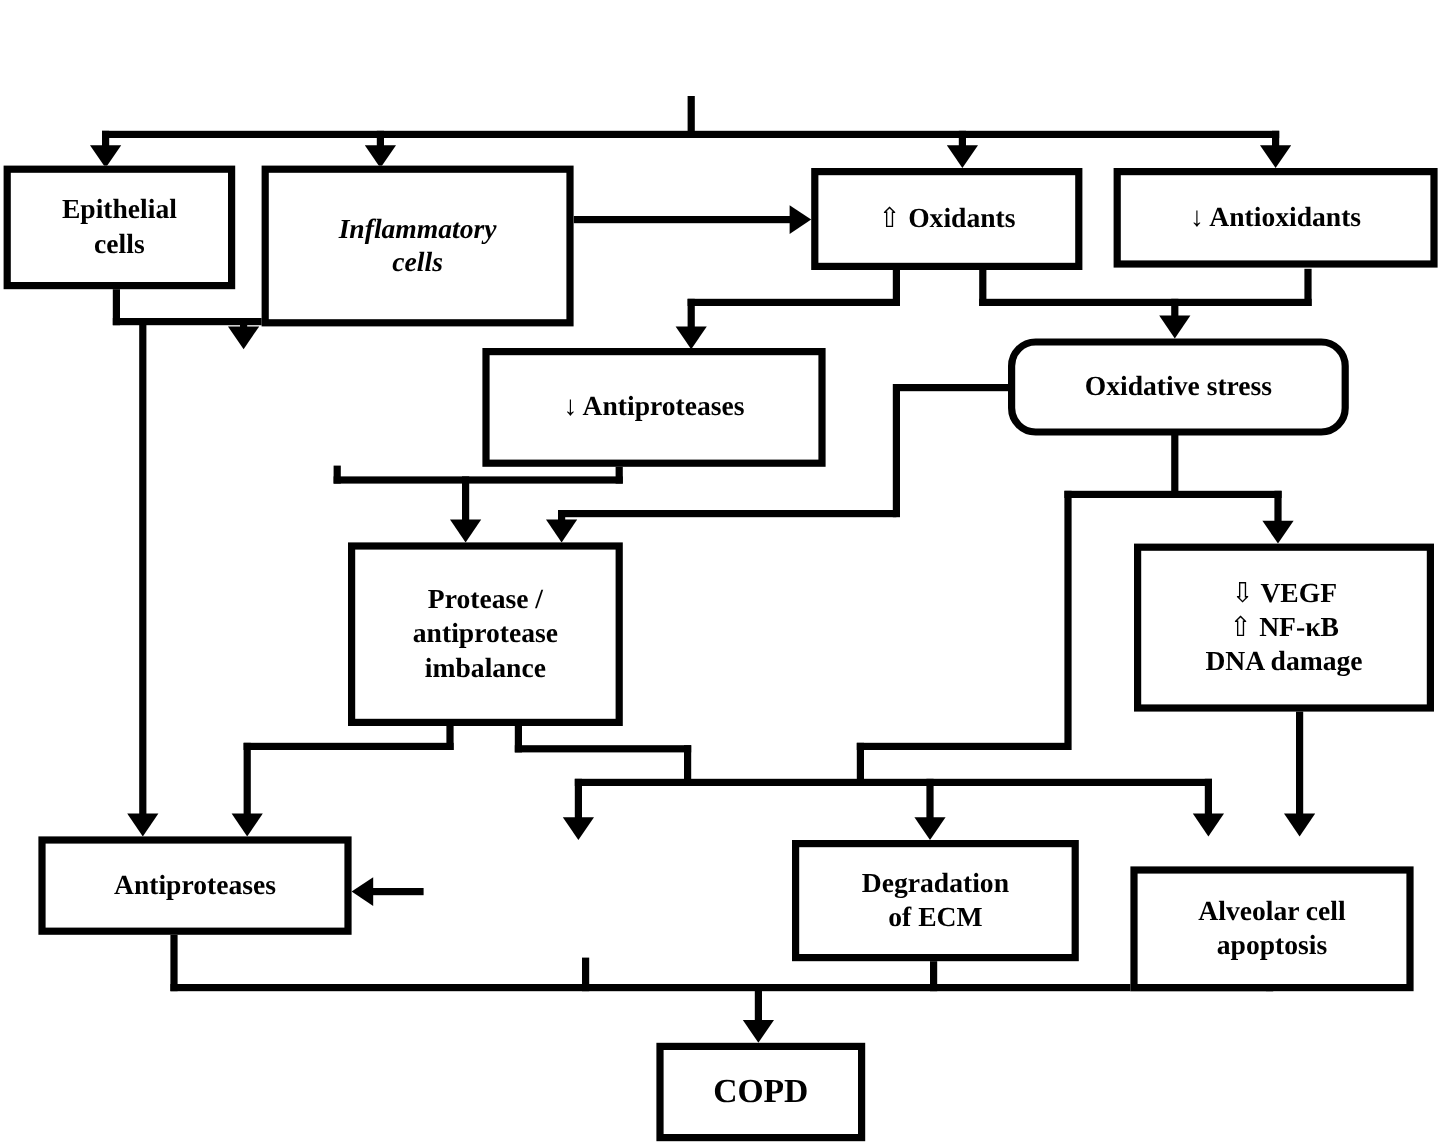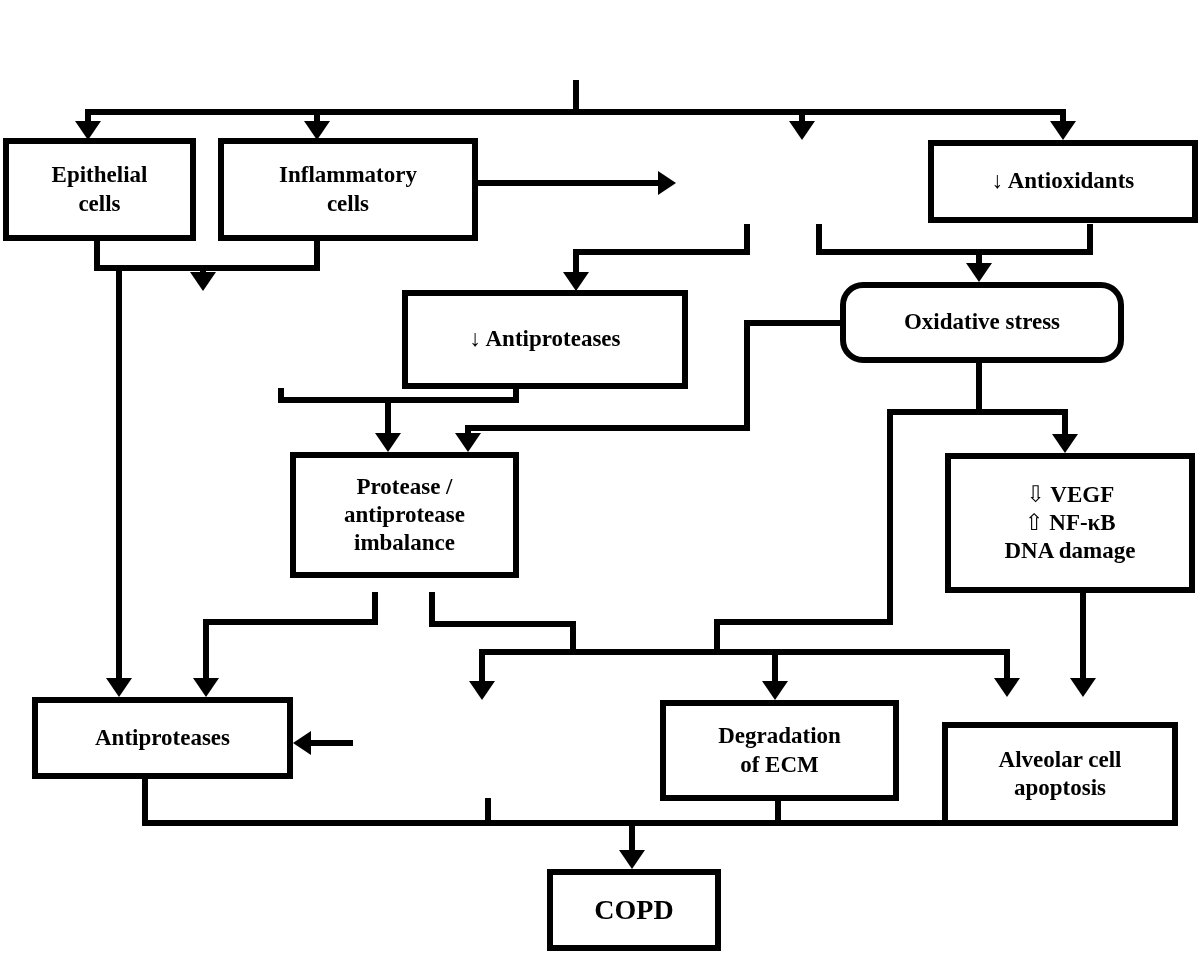--- a/index.html
+++ b/index.html
@@ -21,32 +21,33 @@
 </style>
 </head>
 <body>
 
 <div id="canvas">
 
 
   <div class="node" style="left:3px;top:138px;width:193px;height:103px;">Epithelial
 cells</div>
 
-  <div class="node" style="left:218px;top:138px;width:260px;height:103px;">Inflammatory
+  <div class="node" style="left:218px;top:138px;width:260px;height:134px;font-style:italic;">Inflammatory
 cells</div>
 
+  <div class="node" style="left:676px;top:140px;width:226px;height:85px;">⇧ Oxidants</div>
 
   <div class="node" style="left:928px;top:140px;width:270px;height:83px;">↓ Antioxidants</div>
 
 
   <div class="node" style="left:402px;top:290px;width:286px;height:99px;">↓ Antiproteases</div>
 
   <div class="node" style="left:840px;top:282px;width:284px;height:81px;border-radius:23px;">Oxidative stress</div>
 
-  <div class="node" style="left:290px;top:452px;width:229px;height:126px;">Protease /
+  <div class="node" style="left:290px;top:452px;width:229px;height:153px;">Protease /
 antiprotease
 imbalance</div>
 
   <div class="node" style="left:945px;top:453px;width:250px;height:140px;">⇩ VEGF
 ⇧ NF-κB
 DNA damage</div>
 
   <div class="node" style="left:32px;top:697px;width:261px;height:82px;">Antiproteases</div>
 
 

